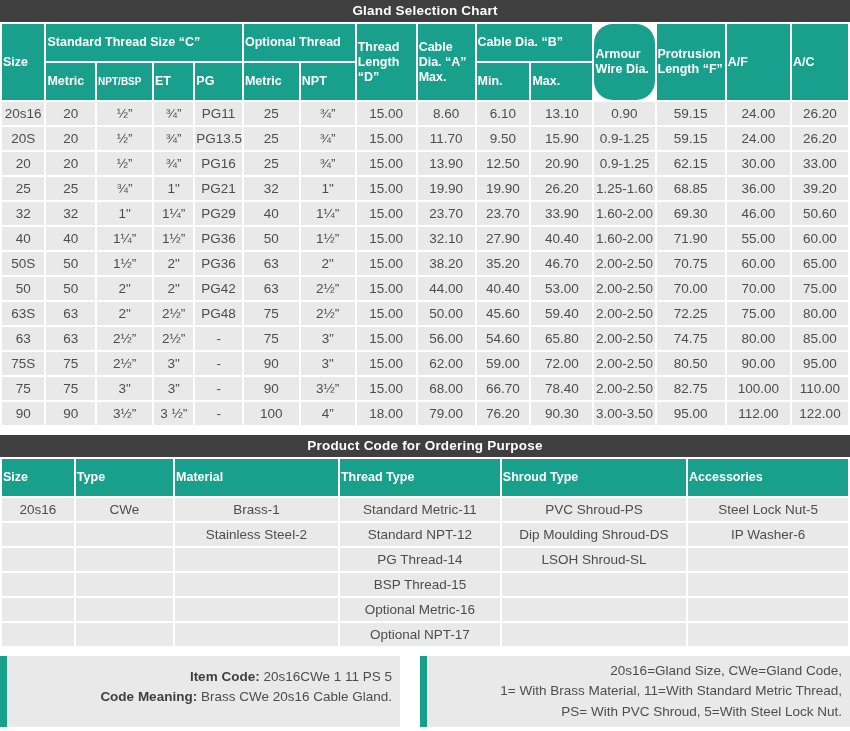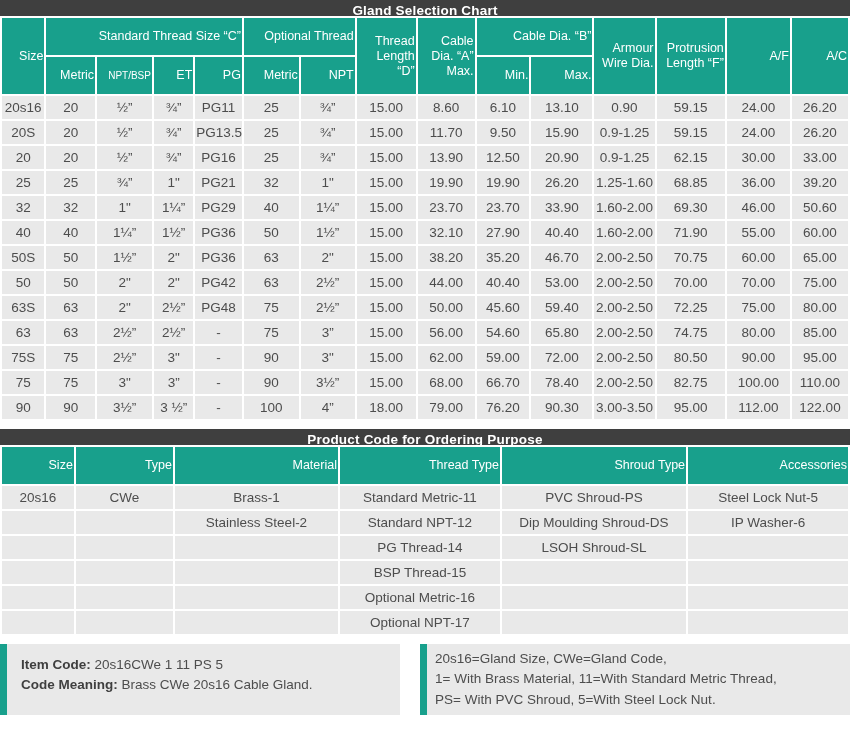--- a/index.html
+++ b/index.html
@@ -1,37 +1,37 @@
 <!DOCTYPE html>
 <html><head>
 <meta charset="utf-8">
 <style>
   html,body{margin:0;padding:0;background:#ffffff;}
   body{width:850px;font-family:"Liberation Sans",sans-serif;-webkit-font-smoothing:antialiased;}
   .page{width:850px;}
 
   .title-bar{
     background:#3F3F3F;color:#ffffff;font-weight:bold;font-size:13.5px;
-    text-align:center;height:16px;line-height:22px;letter-spacing:.2px;
+    text-align:center;height:22px;line-height:22px;letter-spacing:.2px;
   }
 
   table{width:850px;border-collapse:separate;border-spacing:2px;table-layout:fixed;}
   th{
-    background:#18A08C;color:#ffffff;font-weight:normal;font-size:12.5px;
-    text-align:right;vertical-align:middle;padding:11px 1px;line-height:1.2;
+    background:#18A08C;color:#ffffff;font-weight:bold;font-size:12.5px;
+    text-align:left;vertical-align:middle;padding:11px 1px;line-height:1.2;
   }
   td{
     background:#E9E9E9;color:#4D4D4D;font-size:13.5px;text-align:center;
     vertical-align:middle;height:23px;padding:0 1px;overflow:hidden;white-space:nowrap;
   }
   .pc-table td{height:23px;}
 
   .section{margin-top:8px;}
 
-  .order-panels{display:flex;gap:20px;margin-top:4px;align-items:stretch;}
+  .order-panels{display:flex;gap:20px;margin-top:4px;align-items:stretch;text-align:right;}
   .panel{
     background:#E9E9E9;border-left:7px solid #18A08C;
     font-size:13.5px;color:#4D4D4D;line-height:1.5;box-sizing:border-box;
   }
   .panel-left{width:400px;flex:none;padding:11px 8px 11px 14px;}
   .panel-right{flex:1;padding:5px 8px 5px 8px;}
   .lbl{font-weight:bold;color:#3F3F3F;}
 </style>
 </head>
 <body>
@@ -59,21 +59,21 @@
         <col style="width:54px">
     </colgroup>
     <thead>
       <tr>
         <th rowspan="2">Size</th>
         <th colspan="4">Standard Thread Size “C”</th>
         <th colspan="2">Optional Thread</th>
         <th rowspan="2" style="white-space:normal;margin-left:44px;">Thread Length “D”</th>
         <th rowspan="2" style="white-space:normal;">Cable Dia. “A” Max.</th>
         <th colspan="2">Cable Dia. “B”</th>
-        <th rowspan="2" style="white-space:normal;">Armour Wire Dia.</th>
+        <th rowspan="2" style="white-space:normal;border-radius:19px;">Armour Wire Dia.</th>
         <th rowspan="2" style="white-space:normal;">Protrusion Length “F”</th>
         <th rowspan="2">A/F</th>
         <th rowspan="2">A/C</th>
       </tr>
       <tr>
         <th>Metric</th>
         <th style="font-size:10px;">NPT/BSP</th>
         <th>ET</th>
         <th>PG</th>
         <th>Metric</th>

